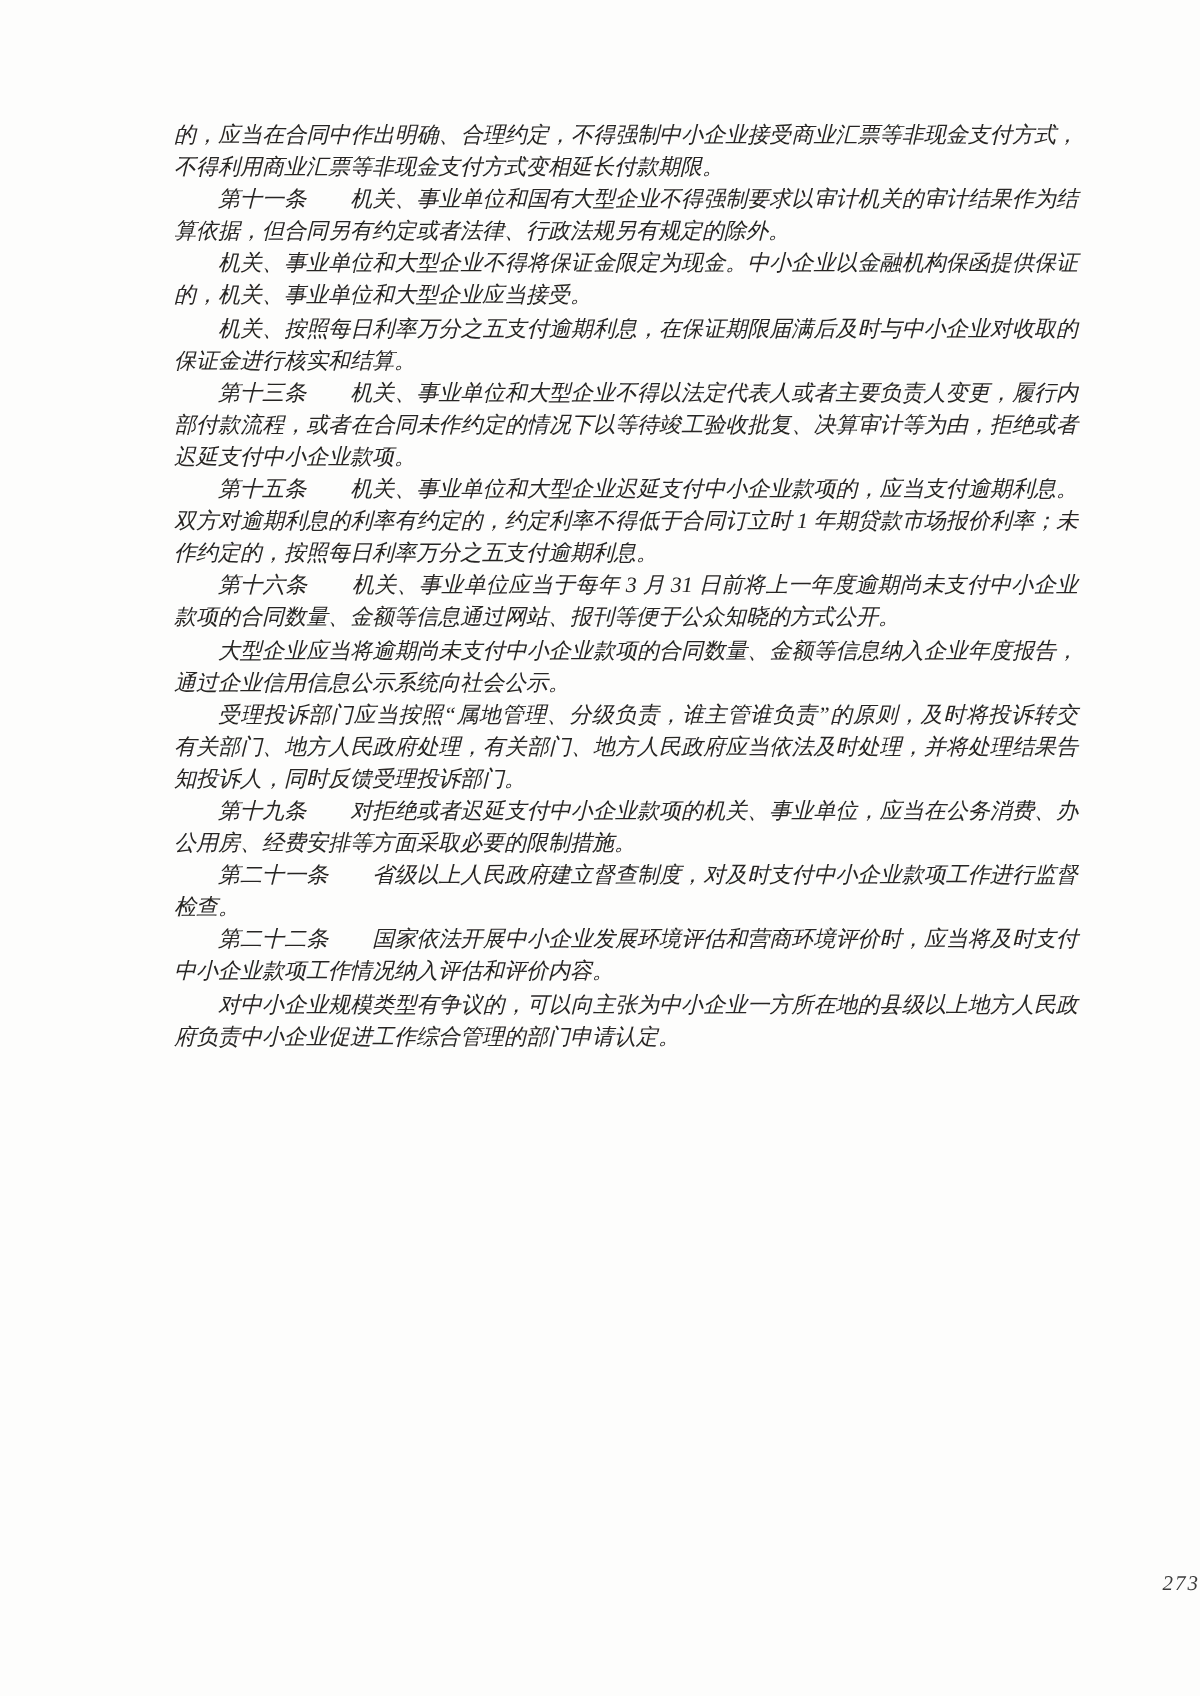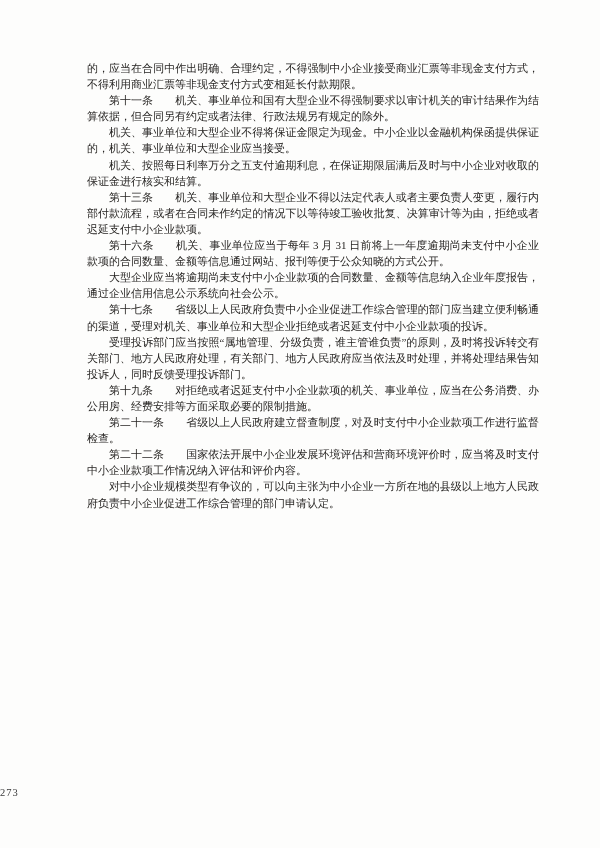--- a/index.html
+++ b/index.html
@@ -9,20 +9,21 @@
   }
   .doc-page {
     position: relative;
     width: 600px;
     height: 848px;
     margin: 0;
     background: #fdfdfc;
     overflow: hidden;
     font-family: "Liberation Serif", "DejaVu Serif", serif;
     color: #272523;
+    font-style: italic;
   }
   .body-text {
     position: absolute;
     left: 87px;
     top: 60px;
     width: 452px;
   }
   .para {
     margin: 0;
     padding: 0;
@@ -34,39 +35,39 @@
     word-break: break-all;
   }
   .para.no-indent {
     text-indent: 0;
   }
   .page-number {
     position: absolute;
     left: 0;
     right: 0;
     top: 787px;
-    text-align: left;
+    text-align: right;
     font-size: 10.5px;
     letter-spacing: 1px;
     color: #3a3a3a;
   }
 </style>
 </head>
 <body>
 
 <div class="doc-page">
   <div class="body-text">
       <p class="para no-indent">的，应当在合同中作出明确、合理约定，不得强制中小企业接受商业汇票等非现金支付方式，不得利用商业汇票等非现金支付方式变相延长付款期限。</p>
       <p class="para">第十一条　　机关、事业单位和国有大型企业不得强制要求以审计机关的审计结果作为结算依据，但合同另有约定或者法律、行政法规另有规定的除外。</p>
       <p class="para">机关、事业单位和大型企业不得将保证金限定为现金。中小企业以金融机构保函提供保证的，机关、事业单位和大型企业应当接受。</p>
       <p class="para">机关、按照每日利率万分之五支付逾期利息，在保证期限届满后及时与中小企业对收取的保证金进行核实和结算。</p>
       <p class="para">第十三条　　机关、事业单位和大型企业不得以法定代表人或者主要负责人变更，履行内部付款流程，或者在合同未作约定的情况下以等待竣工验收批复、决算审计等为由，拒绝或者迟延支付中小企业款项。</p>
+      <p class="para">第十五条　　机关、事业单位和大型企业迟延支付中小企业款项的，应当支付逾期利息。双方对逾期利息的利率有约定的，约定利率不得低于合同订立时 1 年期贷款市场报价利率；未作约定的，按照每日利率万分之五支付逾期利息。</p>
       <p class="para">第十六条　　机关、事业单位应当于每年 3 月 31 日前将上一年度逾期尚未支付中小企业款项的合同数量、金额等信息通过网站、报刊等便于公众知晓的方式公开。</p>
       <p class="para">大型企业应当将逾期尚未支付中小企业款项的合同数量、金额等信息纳入企业年度报告，通过企业信用信息公示系统向社会公示。</p>
-      <p class="para">第十七条　　省级以上人民政府负责中小企业促进工作综合管理的部门应当建立便利畅通的渠道，受理对机关、事业单位和大型企业拒绝或者迟延支付中小企业款项的投诉。</p>
       <p class="para">受理投诉部门应当按照“属地管理、分级负责，谁主管谁负责”的原则，及时将投诉转交有关部门、地方人民政府处理，有关部门、地方人民政府应当依法及时处理，并将处理结果告知投诉人，同时反馈受理投诉部门。</p>
       <p class="para">第十九条　　对拒绝或者迟延支付中小企业款项的机关、事业单位，应当在公务消费、办公用房、经费安排等方面采取必要的限制措施。</p>
       <p class="para">第二十一条　　省级以上人民政府建立督查制度，对及时支付中小企业款项工作进行监督检查。</p>
       <p class="para">第二十二条　　国家依法开展中小企业发展环境评估和营商环境评价时，应当将及时支付中小企业款项工作情况纳入评估和评价内容。</p>
       <p class="para">对中小企业规模类型有争议的，可以向主张为中小企业一方所在地的县级以上地方人民政府负责中小企业促进工作综合管理的部门申请认定。</p>
     </div>
   <div class="page-number">273</div>
 </div>
 
 </body></html>

